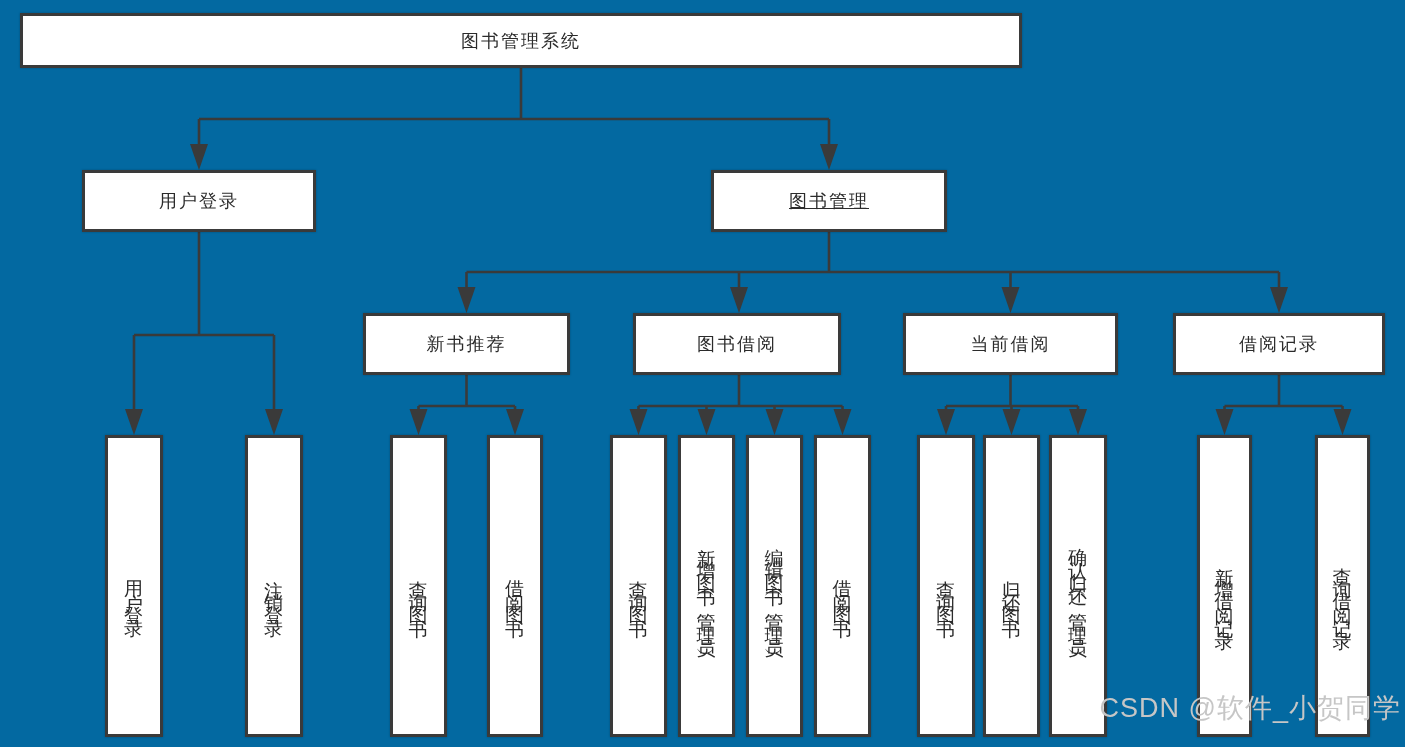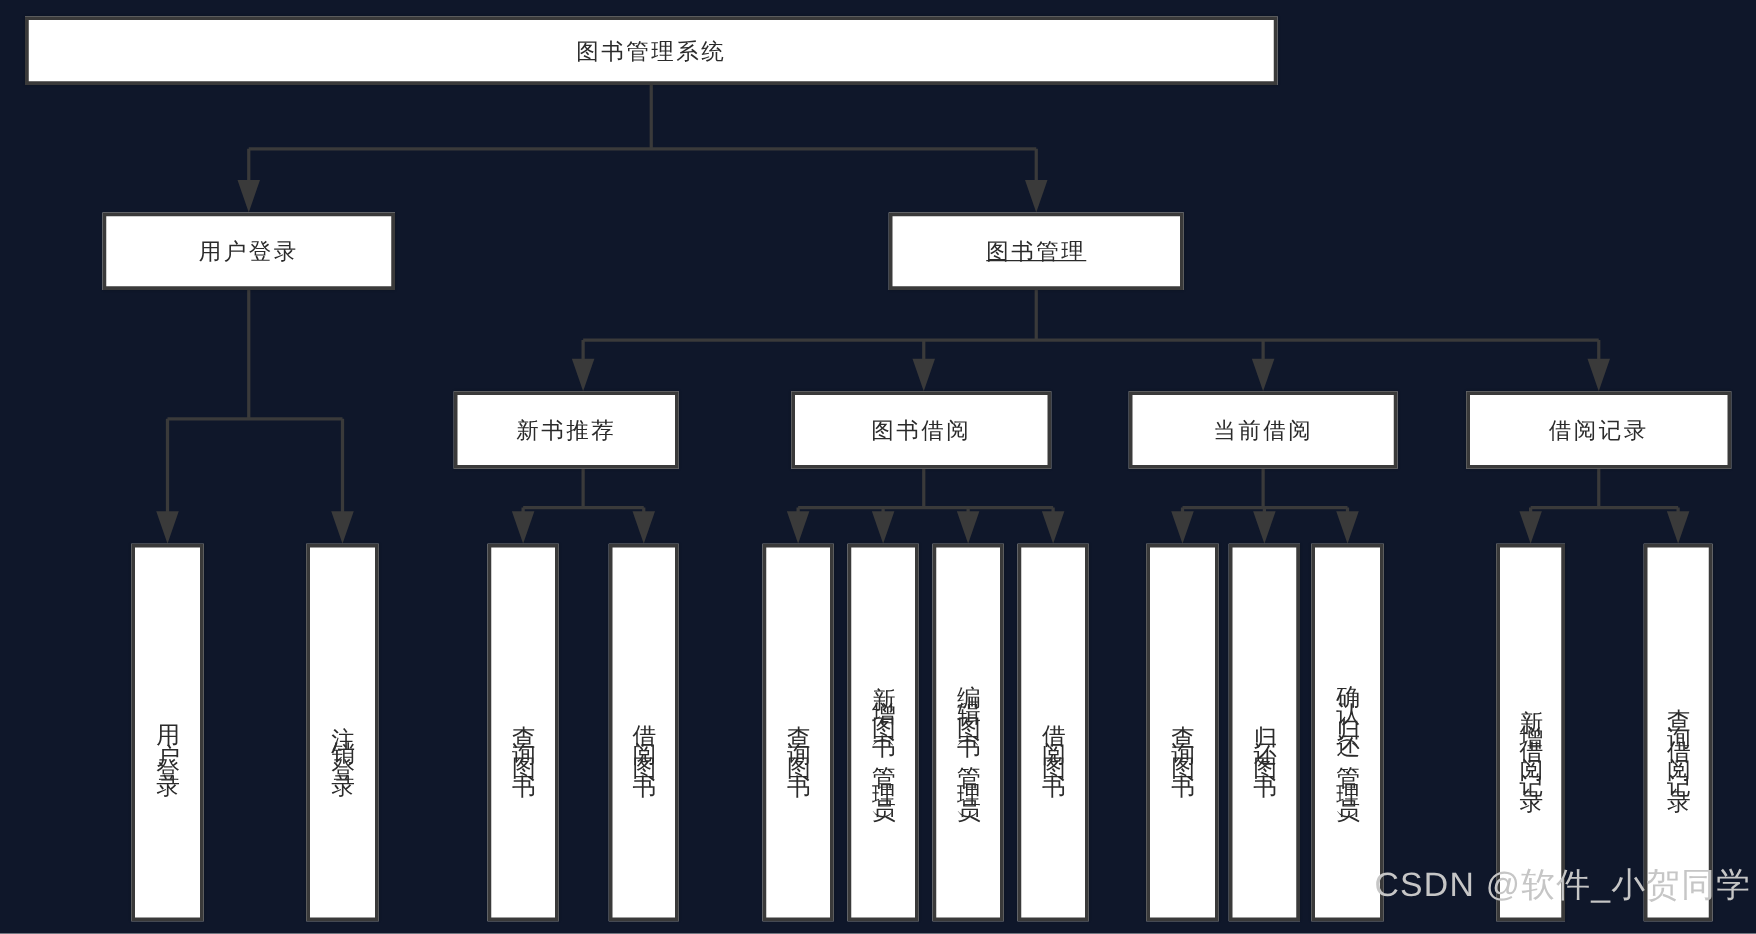--- a/index.html
+++ b/index.html
@@ -5,21 +5,21 @@
   html, body {
     margin: 0;
     padding: 0;
     background: #ffffff;
     font-family: "Liberation Sans", "DejaVu Sans", sans-serif;
   }
   .canvas {
     position: relative;
     width: 1405px;
     height: 747px;
-    background: #0f172a;
+    background: #0369a1;
     overflow: hidden;
   }
   .connectors {
     position: absolute;
     left: 0;
     top: 0;
     z-index: 1;
   }
   .box {
     position: absolute;
@@ -122,21 +122,21 @@
       <polygon points="1215.5,409 1233.5,409 1224.5,435"></polygon>
       <polygon points="1333.5,409 1351.5,409 1342.5,435"></polygon>
     </g>
   </svg>
 
   <div class="box" style="left:20px; top:13px; width:1002px; height:55px;">图书管理系统</div>
 
   <div class="box" style="left:82px; top:170px; width:234px; height:62px;">用户登录</div>
   <div class="box" style="left:711px; top:170px; width:236px; height:62px;text-decoration:underline;">图书管理</div>
 
-  <div class="box" style="left:363px; top:313px; width:180px; height:62px;">新书推荐</div>
+  <div class="box" style="left:363px; top:313px; width:207px; height:62px;">新书推荐</div>
   <div class="box" style="left:633px; top:313px; width:208px; height:62px;">图书借阅</div>
   <div class="box" style="left:1173px; top:313px; width:212px; height:62px;">借阅记录</div>
   <div class="box" style="left:903px; top:313px; width:215px; height:62px;">当前借阅</div>
 
   <div class="box leaf" style="left:105px; top:435px; width:58px; height:302px;">用户登录</div>
   <div class="box leaf" style="left:245px; top:435px; width:58px; height:302px;">注销登录</div>
 
   <div class="box leaf" style="left:390px; top:435px; width:57px; height:302px;">查询图书</div>
   <div class="box leaf" style="left:487px; top:435px; width:56px; height:302px;">借阅图书</div>
 

